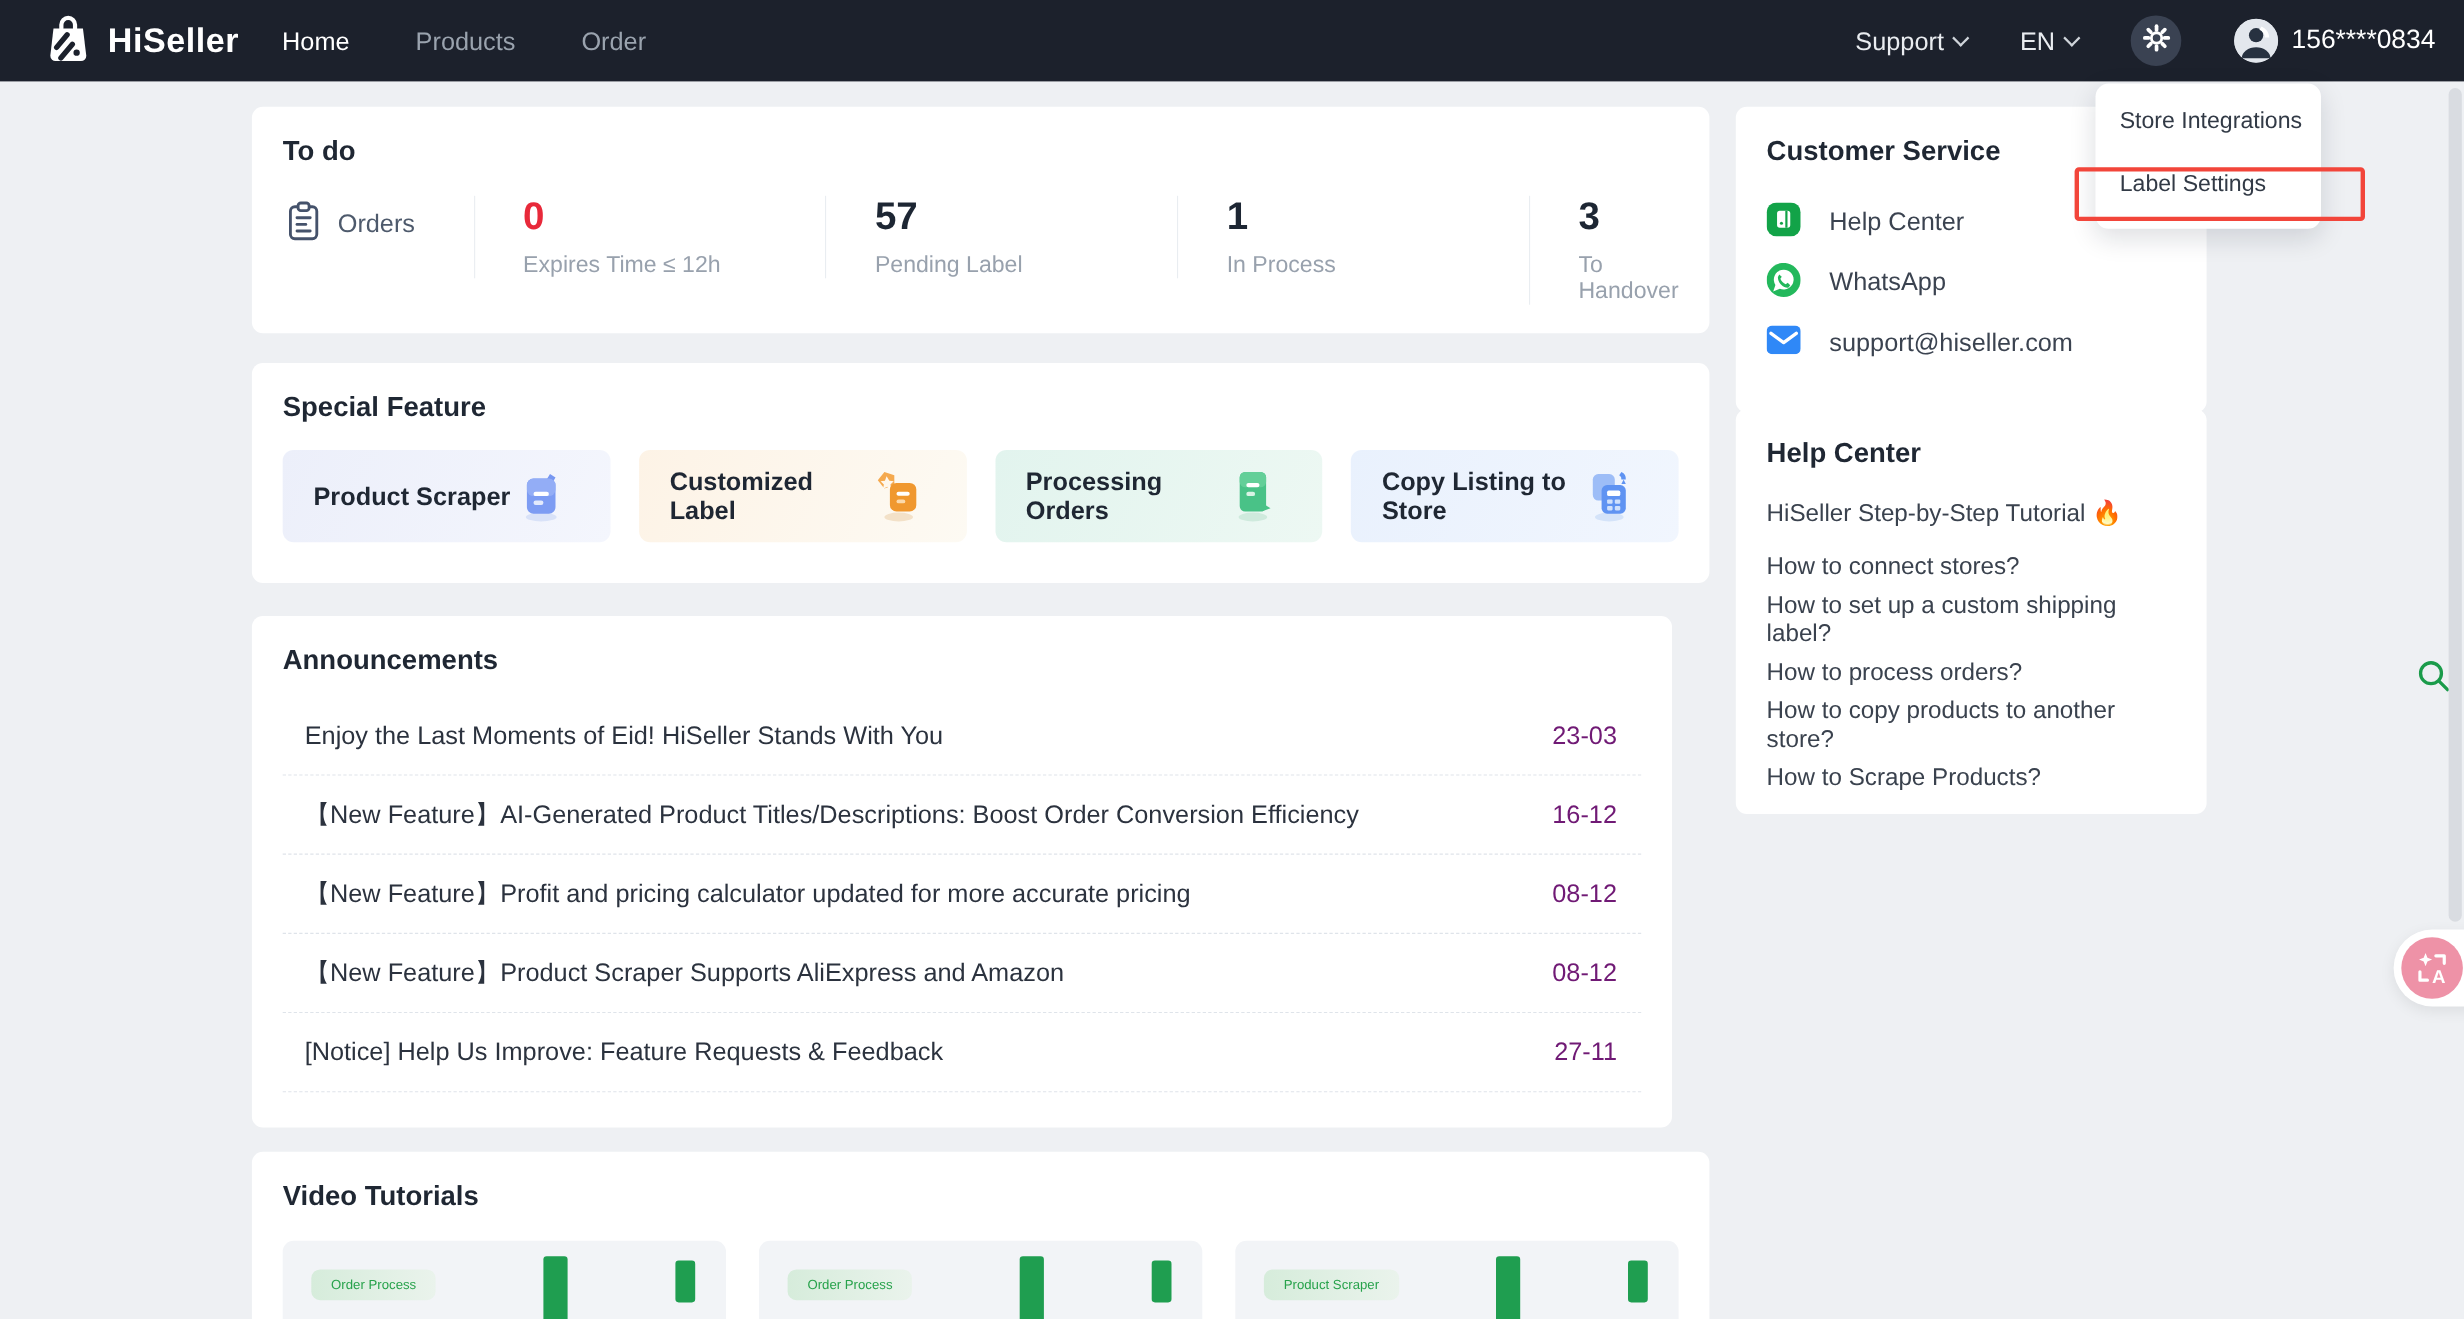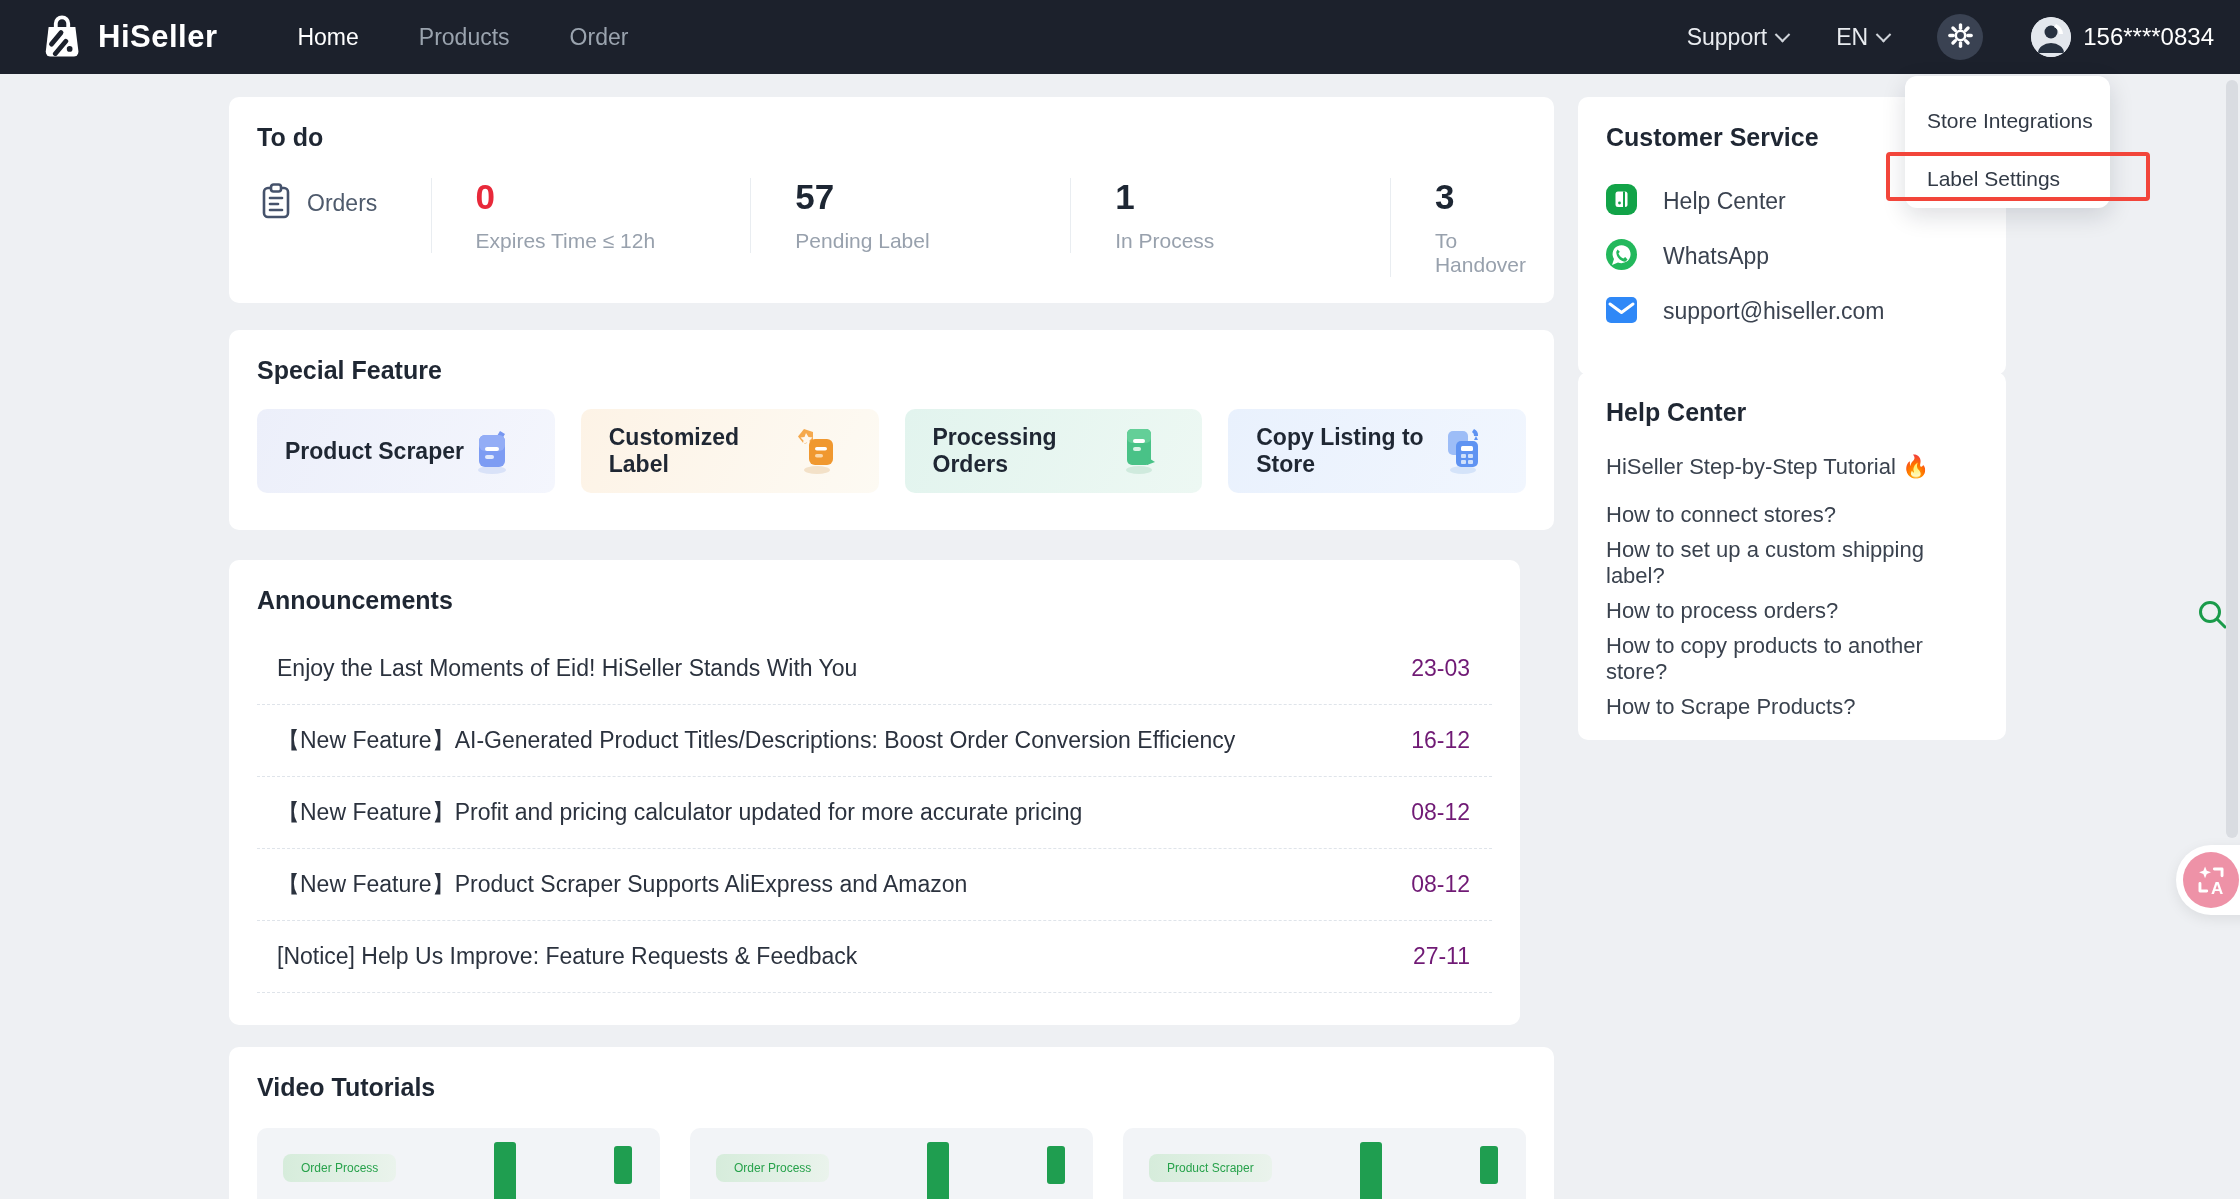--- a/index.html
+++ b/index.html
@@ -12,21 +12,21 @@
     color:#1f2733;
   }
   
   .topnav {
     position:absolute; left:0; top:0; width:2240px; height:74px;
     background:#1c212c; display:flex; align-items:center;
     padding:0 26px 0 40px; z-index:50;
   }
   .brand { display:flex; align-items:center; gap:14px; }
   .brand-name { color:#fff; font-size:31px; font-weight:700; letter-spacing:.5px; }
-  .nav-links { display:flex; gap:60px; margin-left:80px; }
+  .nav-links { display:flex; gap:60px; margin-left:39px; }
   .nav-link { font-size:23px; color:#9aa3ae; cursor:pointer; }
   .nav-link.active { color:#ffffff; }
   .nav-right { margin-left:auto; display:flex; align-items:center; gap:48px; }
   .nav-drop { display:flex; align-items:center; gap:10px; color:#e9ecf0; font-size:23px; cursor:pointer; }
   .chev { width:11px; height:11px; border-right:2.5px solid #cfd4da; border-bottom:2.5px solid #cfd4da;
           transform:rotate(45deg) translate(-2px,-2px); }
   .icon-btn { width:46px; height:46px; border-radius:50%; background:#3a4252;
               display:flex; align-items:center; justify-content:center; cursor:pointer; }
   .account { display:flex; align-items:center; gap:12px; cursor:pointer; }
   .avatar { width:40px; height:40px; border-radius:50%; background:#e3e7ed; overflow:hidden;
@@ -87,21 +87,21 @@
   .cs-row { display:flex; align-items:center; gap:26px; height:55px; cursor:pointer; }
   .cs-label { font-size:23px; color:#3b4350; }
 
   
   .hc-list { margin-top:16px; }
   .hc-link { font-size:22px; color:#3a424e; height:48px; display:flex; align-items:center; cursor:pointer; }
 
   
   .dropdown { position:absolute; left:1905px; top:76px; width:205px; height:132px;
               background:#fff; border-radius:12px; box-shadow:0 8px 24px rgba(15,23,42,.14);
-              z-index:60; padding:16px 0; }
+              z-index:60; padding:5px 0; }
   .dd-item { height:58px; display:flex; align-items:center; padding-left:22px;
              font-size:21px; color:#323a46; cursor:pointer; }
   .red-box { position:absolute; left:1886px; top:152px; width:264px; height:49px;
              border:4px solid #f2453a; border-radius:4px; z-index:70; pointer-events:none; }
 
   
   .magnifier { position:absolute; left:2196px; top:598px; z-index:40; cursor:pointer; }
   .fab { position:absolute; left:2176px; top:845px; width:84px; height:70px; background:#fff;
          border-radius:35px 0 0 35px; box-shadow:0 4px 14px rgba(0,0,0,.08); z-index:40; cursor:pointer; }
   .fab-circle { position:absolute; left:7px; top:7px; width:56px; height:56px; border-radius:50%;

